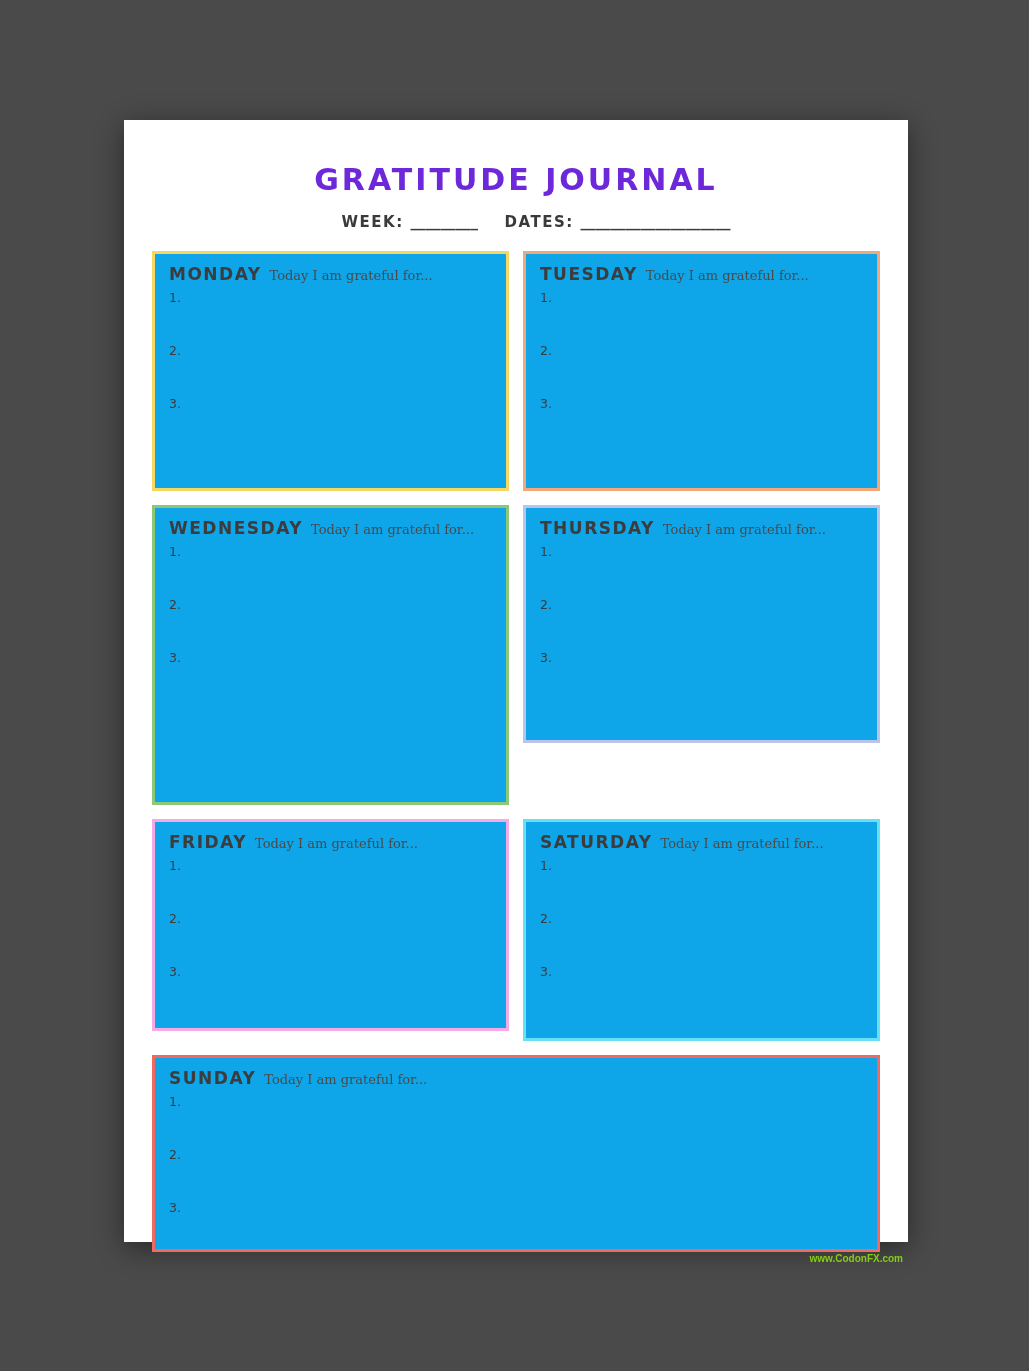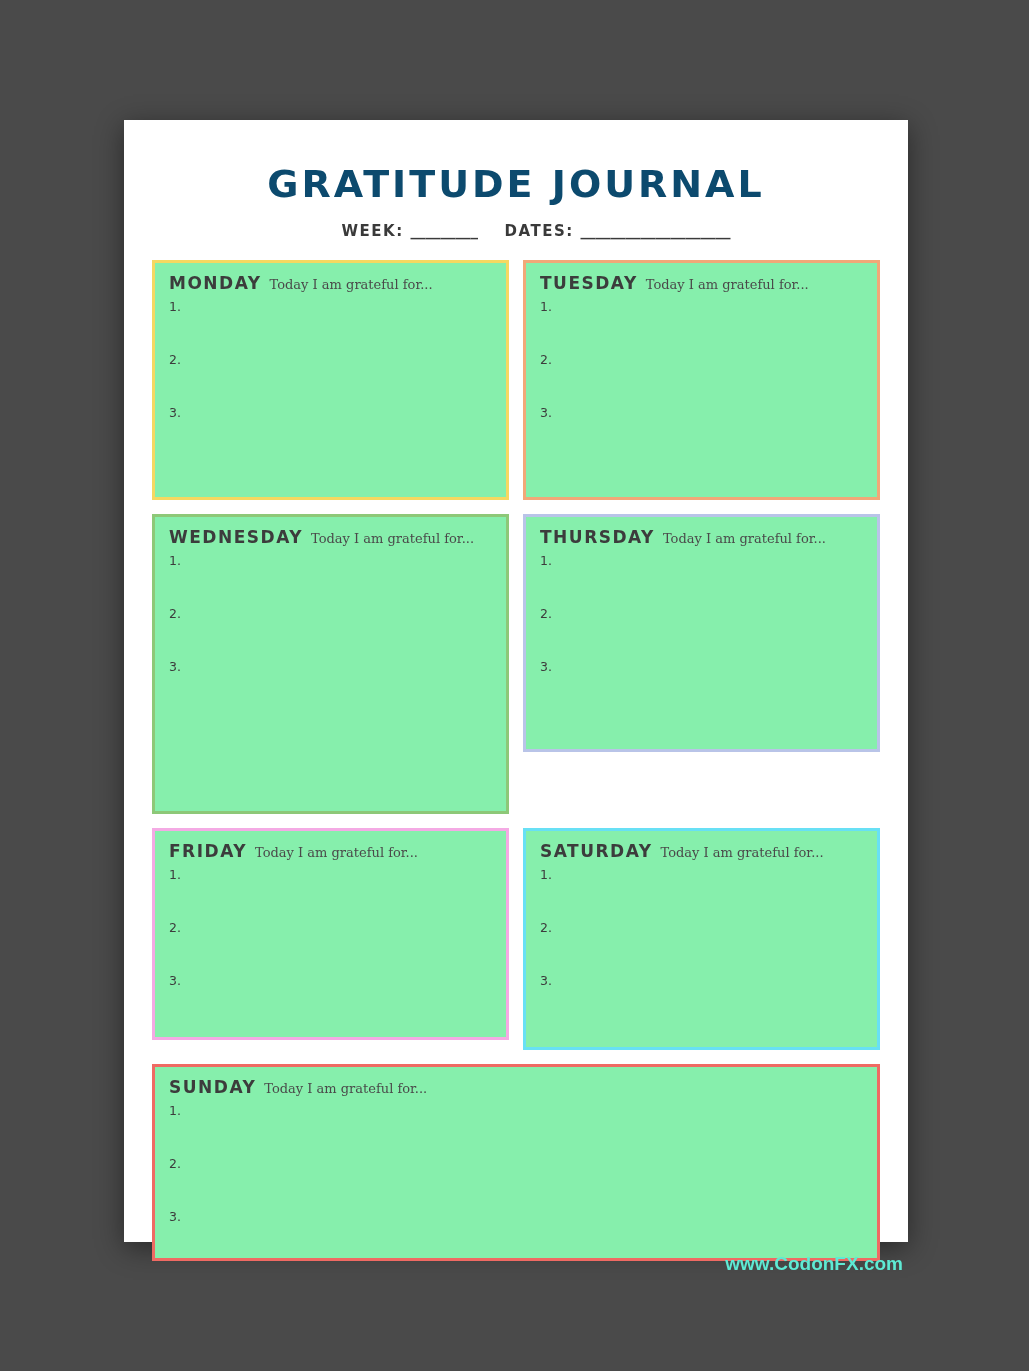--- a/index.html
+++ b/index.html
@@ -33,24 +33,24 @@
     height: 1122px;
     background: #ffffff;
     box-sizing: border-box;
     padding: 0;
   }
 
   .title {
     text-align: center;
     margin-top: 42px;
     font-family: "DejaVu Sans", sans-serif;
-    font-size: 38px;
+    font-size: 30px;
     font-weight: bold;
     letter-spacing: 3px;
-    color: #0c4a6e;
+    color: #6d28d9;
   }
 
   .meta-line {
     margin-top: 16px;
     text-align: center;
     font-size: 15px;
     font-weight: bold;
     letter-spacing: 1.5px;
     color: #3a3a3a;
     padding-left: 40px;
@@ -71,21 +71,21 @@
 
   .row {
     display: flex;
     gap: 14px;
     margin-bottom: 14px;
   }
 
   .card {
     box-sizing: border-box;
     border: 3px solid #ccc;
-    background: #86efac;
+    background: #0ea5e9;
     padding: 10px 14px 12px 14px;
     position: relative;
   }
 
   .card-head {
     display: flex;
     align-items: baseline;
     gap: 8px;
     margin-bottom: 6px;
   }
@@ -124,22 +124,22 @@
   .h-wed  { height: 300px; }
   .h-thu  { height: 238px; }
   .h-fri  { height: 212px; }
   .h-sat  { height: 222px; }
   .h-sun  { height: 197px; }
 
   .watermark {
     position: absolute;
     right: 126px;
     top: 1253px;
-    color: #5eead4;
-    font-size: 19px;
+    color: #84cc16;
+    font-size: 10px;
     font-weight: bold;
     font-family: "Liberation Sans", sans-serif;
     text-align: right;
   }
 </style>
 </head>
 <body>
 
 <div class="page-shadow">
   <div class="sheet">

